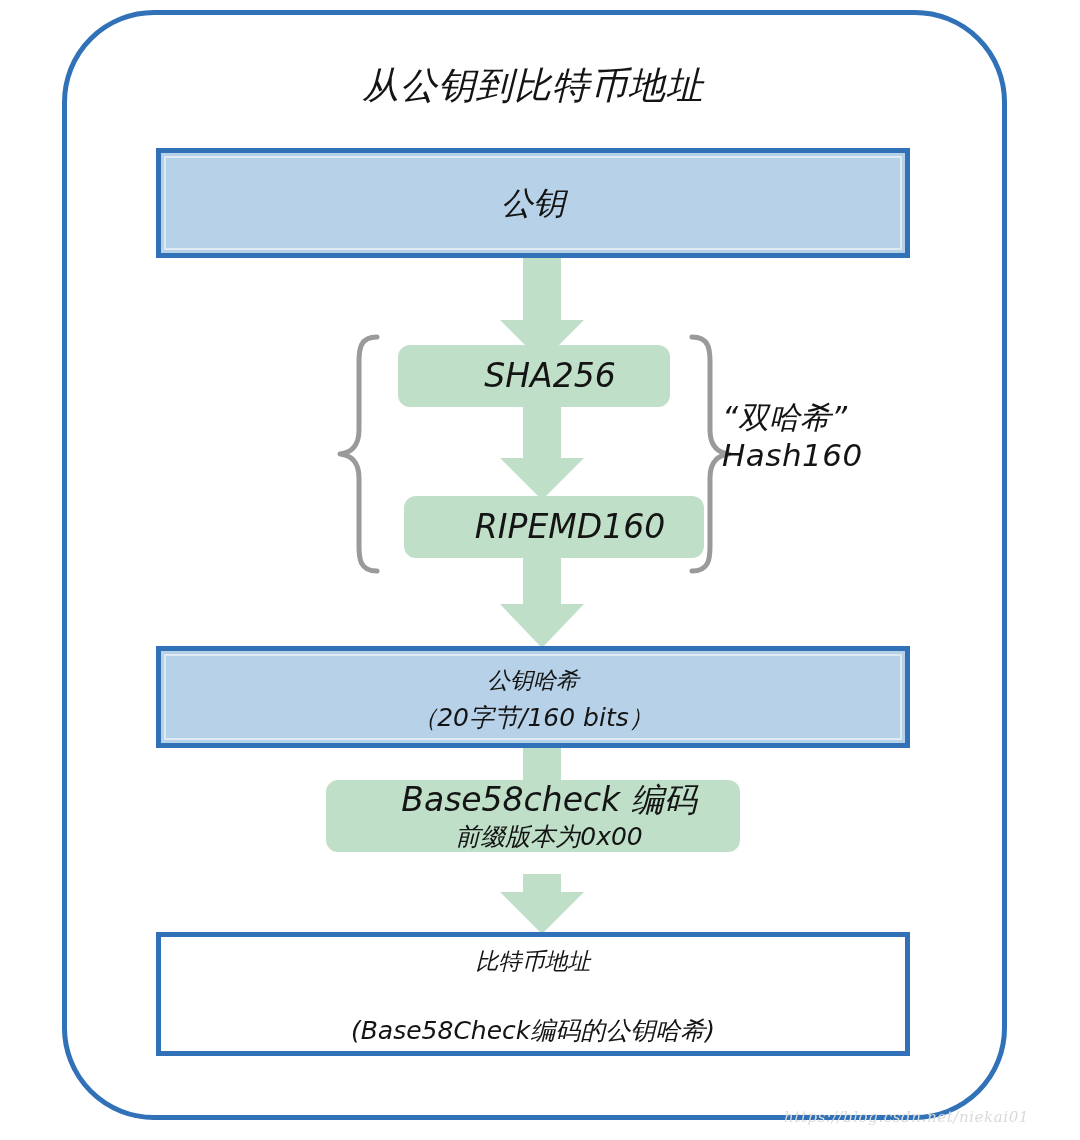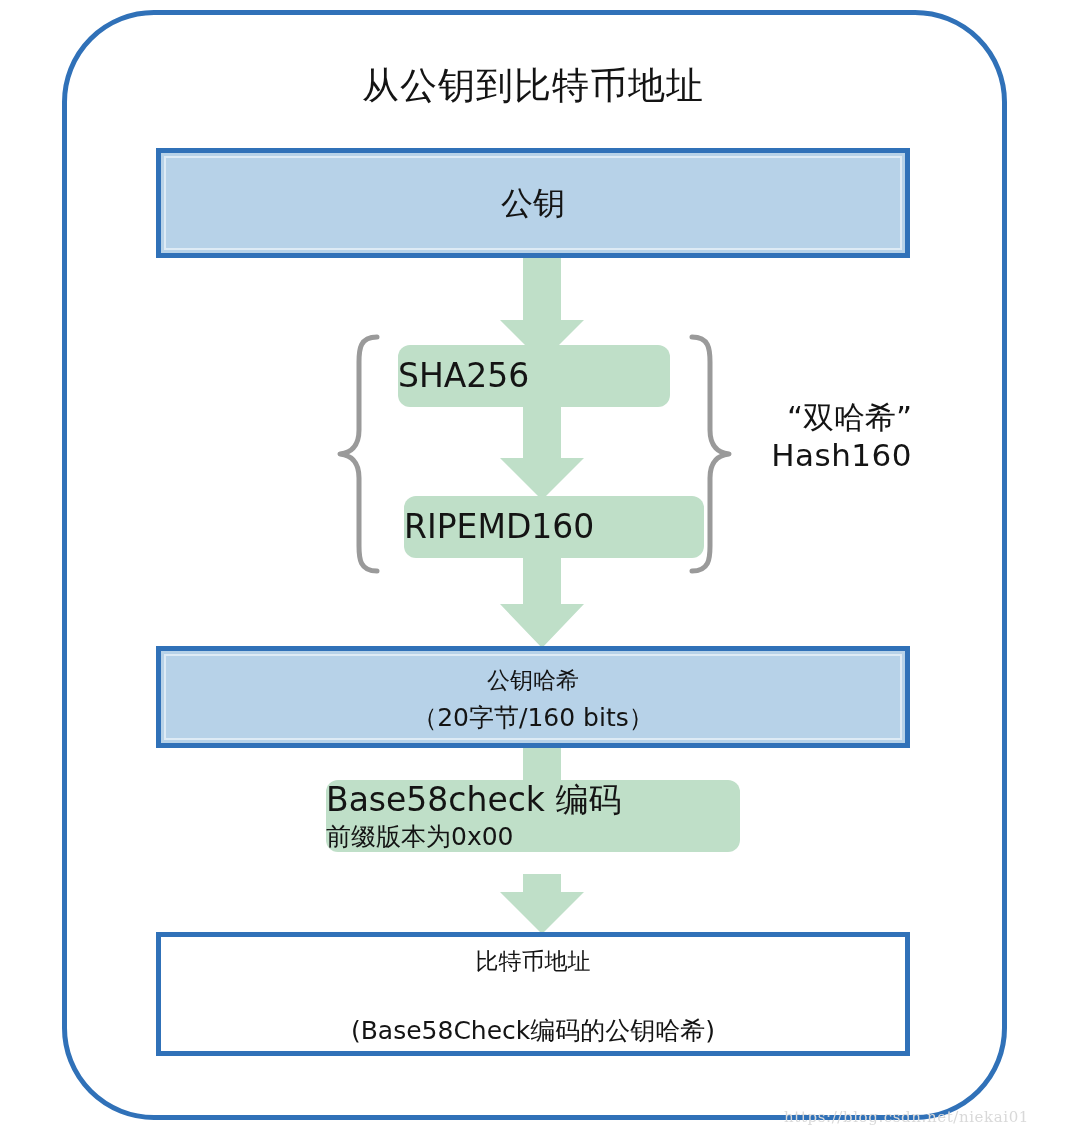--- a/index.html
+++ b/index.html
@@ -10,20 +10,21 @@
   body {
     font-family: "DejaVu Sans", "Liberation Sans", sans-serif;
     color: #1a1a1a;
   }
   #canvas {
     position: relative;
     width: 1080px;
     height: 1140px;
     overflow: hidden;
     background: #ffffff;
+    font-style: italic;
   }
   .layer {
     position: absolute;
     left: 0;
     top: 0;
     width: 1080px;
     height: 1140px;
   }
   
   #outer-container {
@@ -117,23 +118,24 @@
     gap: 32px;
   }
   
   .green-box {
     position: absolute;
     box-sizing: border-box;
     background: #bfdfc8;
     border-radius: 12px;
     display: flex;
     flex-direction: column;
-    align-items: flex-start;
+    align-items: center;
     justify-content: center;
     z-index: 3;
+    padding-left: 32px;
   }
   .green-title {
     font-size: 33px;
     line-height: 42px;
     color: #141414;
     text-align: center;
   }
   .green-sub {
     font-size: 25px;
     line-height: 32px;
@@ -157,21 +159,21 @@
     top: 780px;
     width: 414px;
     height: 72px;
   }
   
   #hash160-annotation {
     position: absolute;
     left: 722px;
     top: 398px;
     width: 190px;
-    text-align: right;
+    text-align: left;
     z-index: 4;
     color: #141414;
   }
   #hash160-annotation .ann-line1 {
     font-size: 31px;
     line-height: 38px;
     white-space: nowrap;
   }
   #hash160-annotation .ann-line2 {
     font-size: 24px;

